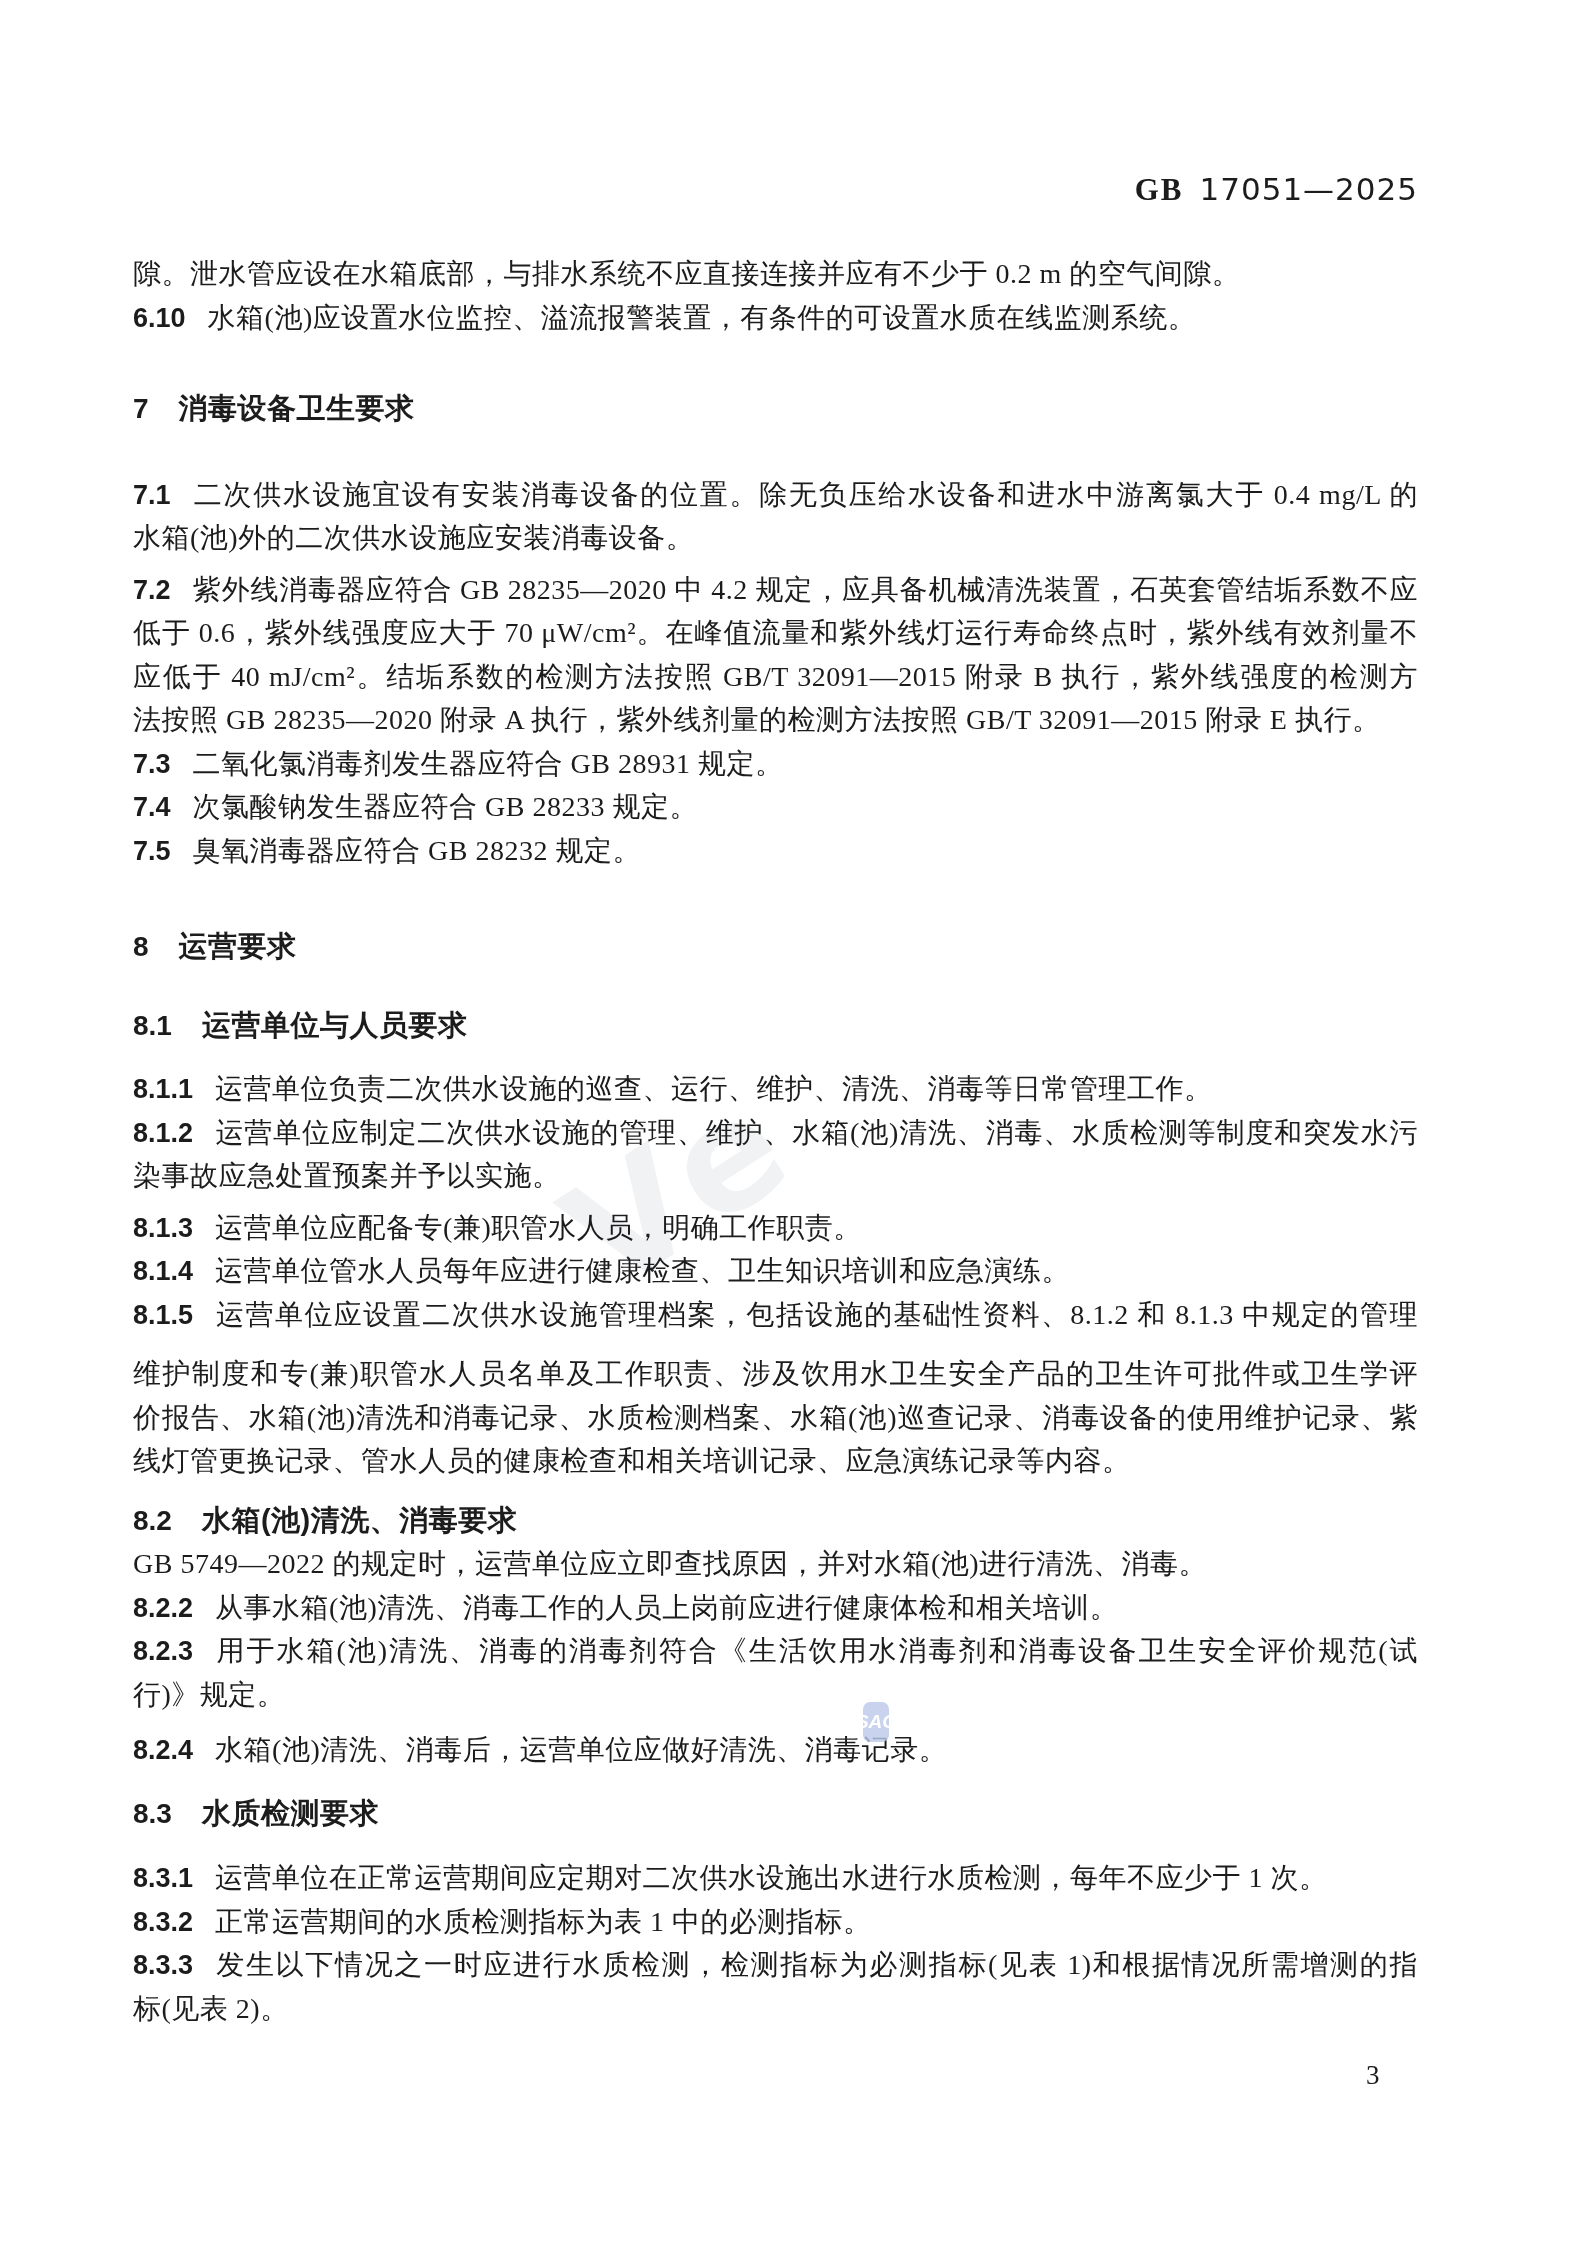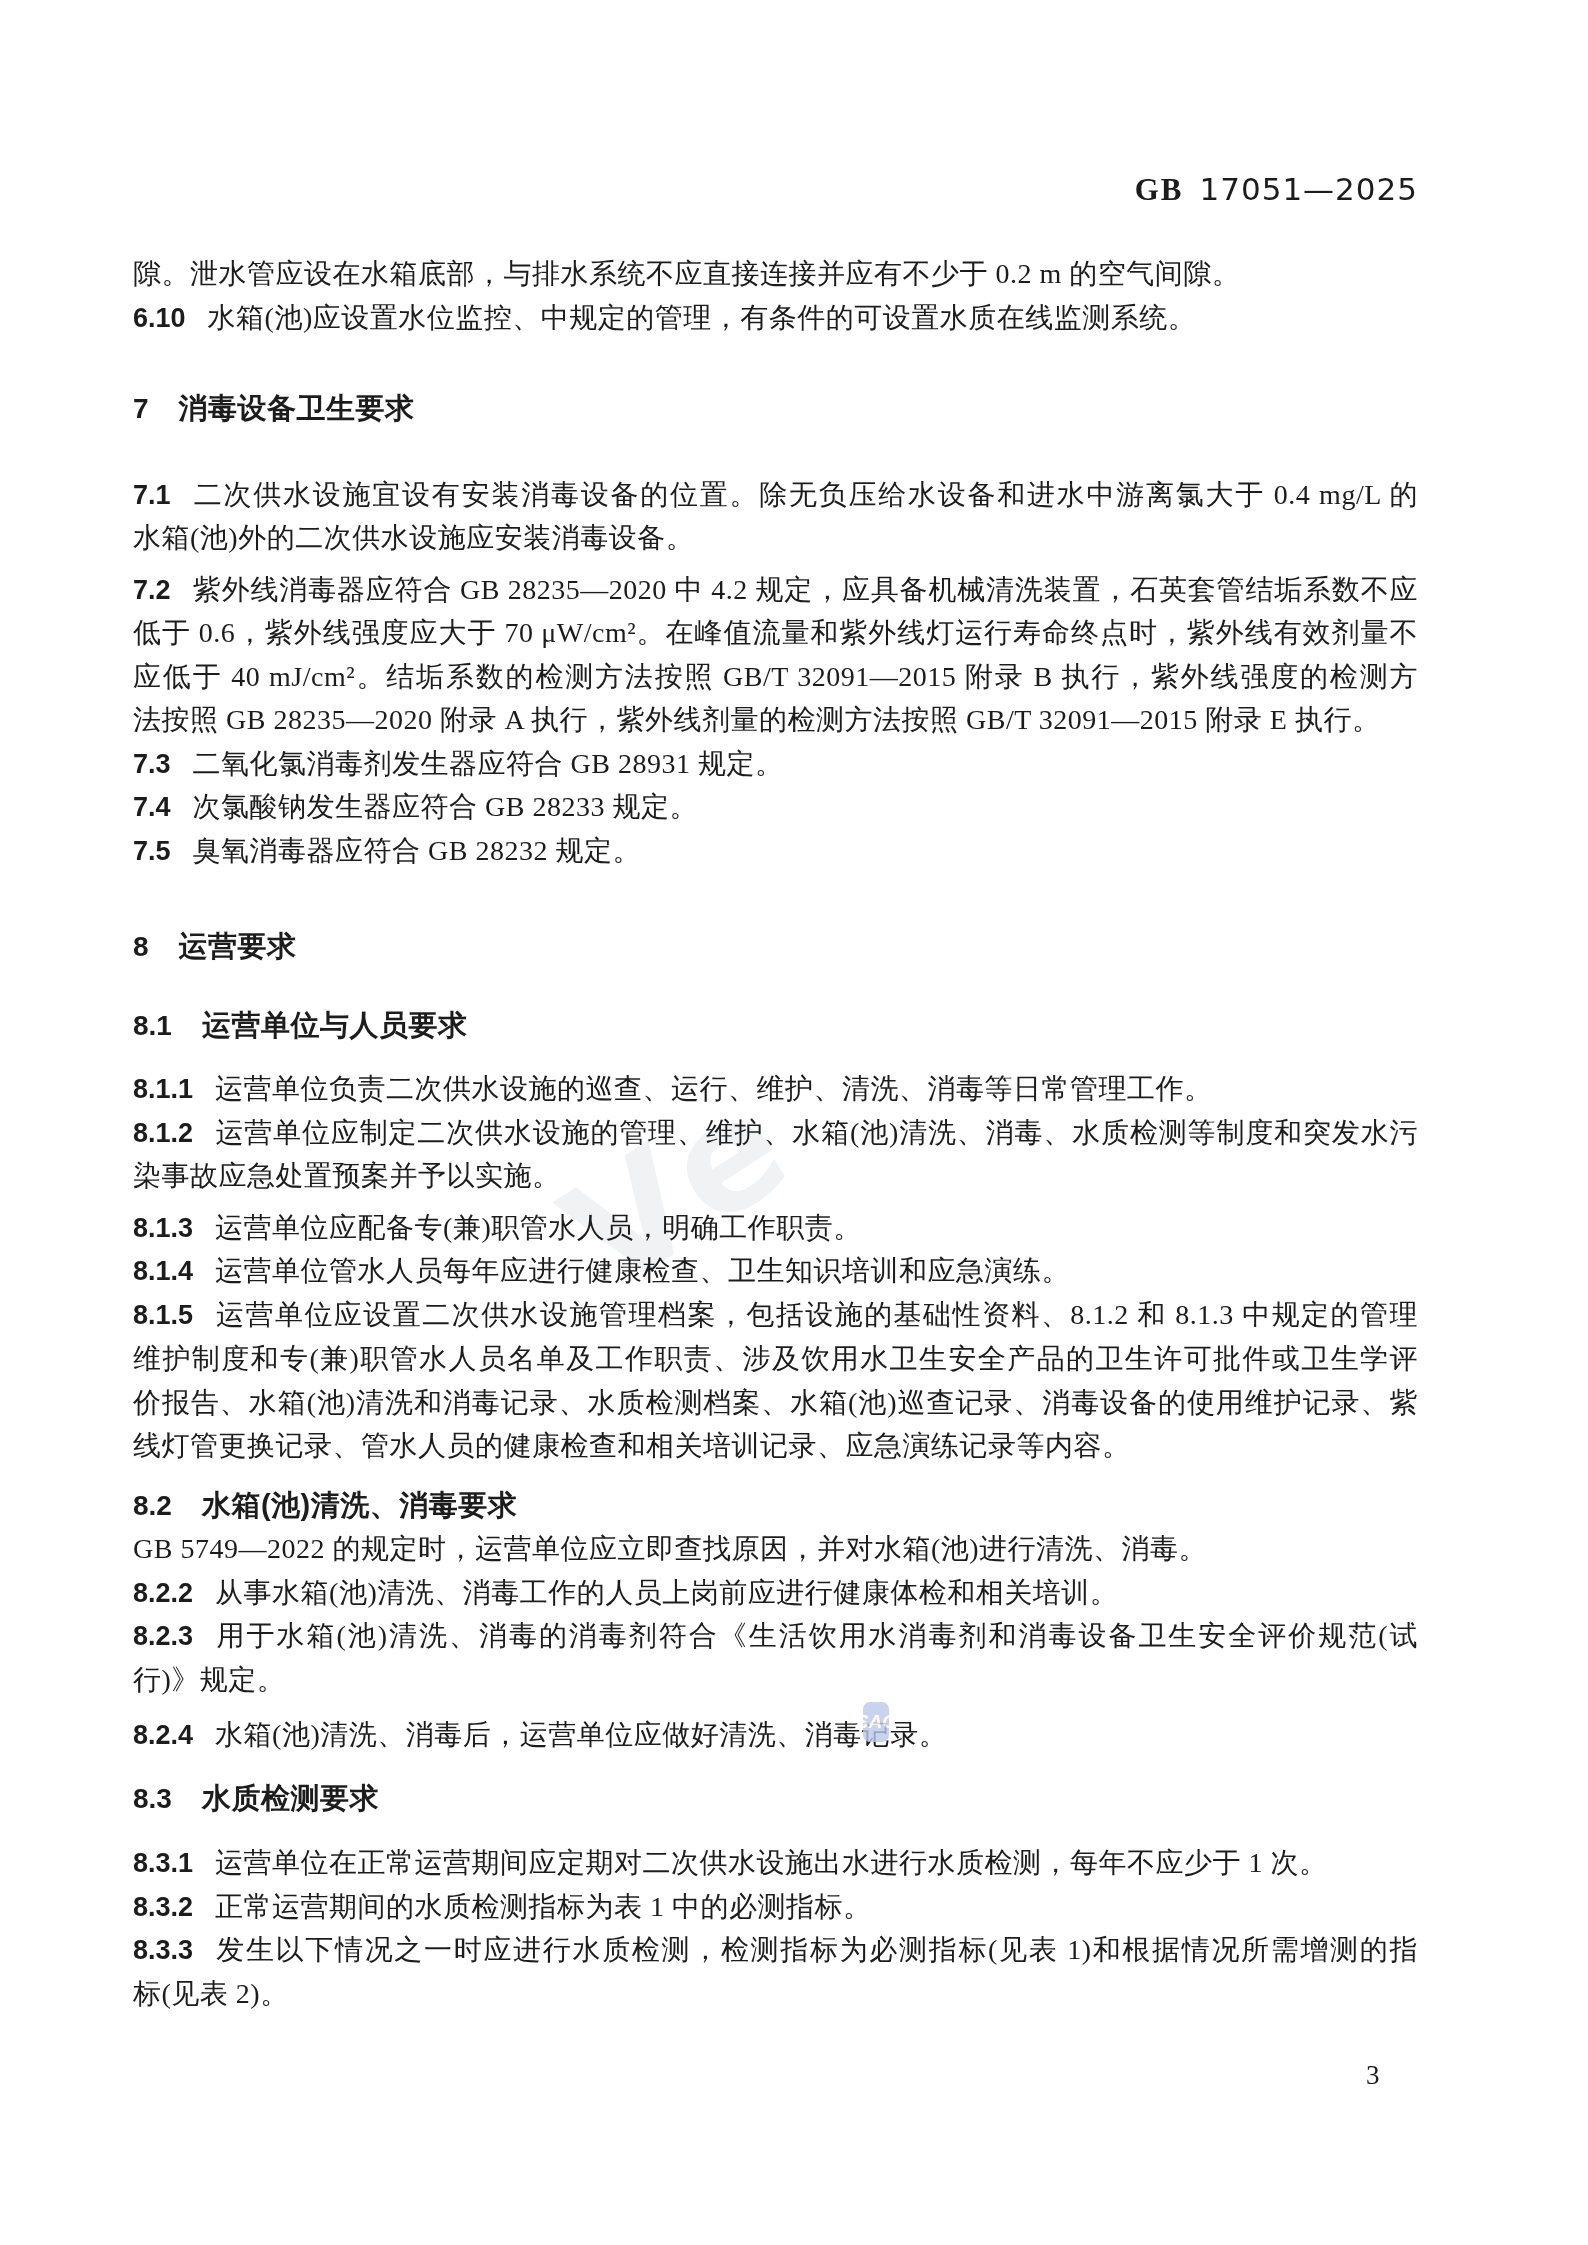--- a/index.html
+++ b/index.html
@@ -76,40 +76,40 @@
     <span>Ve</span>
     <span class="wm-small">··</span>
   </div>
 
   <div class="doc-header">
     <span class="doc-code">GB</span><span class="doc-num">17051—2025</span>
   </div>
 
   <div class="content" id="content">
       <div class="row" style="margin-top: 0px;"><span class="txt">隙。泄水管应设在水箱底部，与排水系统不应直接连接并应有不少于 0.2 m 的空气间隙。</span></div>
-      <div class="row" style="margin-top: 0px;"><span class="num">6.10</span><span class="txt">水箱(池)应设置水位监控、中规定的管理，有条件的可设置水质在线监测系统。</span></div>
+      <div class="row" style="margin-top: 0px;"><span class="num">6.10</span><span class="txt">水箱(池)应设置水位监控、溢流报警装置，有条件的可设置水质在线监测系统。</span></div>
       <div class="row h1" style="margin-top: 48px;"><span class="num">7</span><span class="txt">消毒设备卫生要求</span></div>
       <div class="row jfull" style="margin-top: 42px;"><span class="num">7.1</span><span class="txt">二次供水设施宜设有安装消毒设备的位置。除无负压给水设备和进水中游离氯大于 0.4 mg/L 的</span></div>
       <div class="row" style="margin-top: 0px;"><span class="txt">水箱(池)外的二次供水设施应安装消毒设备。</span></div>
       <div class="row jfull" style="margin-top: 8px;"><span class="num">7.2</span><span class="txt">紫外线消毒器应符合 GB 28235—2020 中 4.2 规定，应具备机械清洗装置，石英套管结垢系数不应</span></div>
       <div class="row jfull" style="margin-top: 0px;"><span class="txt">低于 0.6，紫外线强度应大于 70 μW/cm²。在峰值流量和紫外线灯运行寿命终点时，紫外线有效剂量不</span></div>
       <div class="row jfull" style="margin-top: 0px;"><span class="txt">应低于 40 mJ/cm²。结垢系数的检测方法按照 GB/T 32091—2015 附录 B 执行，紫外线强度的检测方</span></div>
       <div class="row" style="margin-top: 0px;"><span class="txt">法按照 GB 28235—2020 附录 A 执行，紫外线剂量的检测方法按照 GB/T 32091—2015 附录 E 执行。</span></div>
       <div class="row" style="margin-top: 0px;"><span class="num">7.3</span><span class="txt">二氧化氯消毒剂发生器应符合 GB 28931 规定。</span></div>
       <div class="row" style="margin-top: 0px;"><span class="num">7.4</span><span class="txt">次氯酸钠发生器应符合 GB 28233 规定。</span></div>
       <div class="row" style="margin-top: 0px;"><span class="num">7.5</span><span class="txt">臭氧消毒器应符合 GB 28232 规定。</span></div>
       <div class="row h1" style="margin-top: 53px;"><span class="num">8</span><span class="txt">运营要求</span></div>
       <div class="row h2" style="margin-top: 35px;"><span class="num">8.1</span><span class="txt">运营单位与人员要求</span></div>
       <div class="row" style="margin-top: 20px;"><span class="num">8.1.1</span><span class="txt">运营单位负责二次供水设施的巡查、运行、维护、清洗、消毒等日常管理工作。</span></div>
       <div class="row jfull" style="margin-top: 0px;"><span class="num">8.1.2</span><span class="txt">运营单位应制定二次供水设施的管理、维护、水箱(池)清洗、消毒、水质检测等制度和突发水污</span></div>
       <div class="row" style="margin-top: 0px;"><span class="txt">染事故应急处置预案并予以实施。</span></div>
       <div class="row" style="margin-top: 8px;"><span class="num">8.1.3</span><span class="txt">运营单位应配备专(兼)职管水人员，明确工作职责。</span></div>
       <div class="row" style="margin-top: 0px;"><span class="num">8.1.4</span><span class="txt">运营单位管水人员每年应进行健康检查、卫生知识培训和应急演练。</span></div>
       <div class="row jfull" style="margin-top: 0px;"><span class="num">8.1.5</span><span class="txt">运营单位应设置二次供水设施管理档案，包括设施的基础性资料、8.1.2 和 8.1.3 中规定的管理</span></div>
-      <div class="row jfull" style="margin-top: 1px; font-family: Liberation Serif, serif;"><span class="txt">维护制度和专(兼)职管水人员名单及工作职责、涉及饮用水卫生安全产品的卫生许可批件或卫生学评</span></div>
+      <div class="row jfull" style="margin-top: 16px; font-family: Liberation Serif, serif;"><span class="txt">维护制度和专(兼)职管水人员名单及工作职责、涉及饮用水卫生安全产品的卫生许可批件或卫生学评</span></div>
       <div class="row jfull" style="margin-top: 0px;"><span class="txt">价报告、水箱(池)清洗和消毒记录、水质检测档案、水箱(池)巡查记录、消毒设备的使用维护记录、紫外</span></div>
       <div class="row" style="margin-top: 0px;"><span class="txt">线灯管更换记录、管水人员的健康检查和相关培训记录、应急演练记录等内容。</span></div>
       <div class="row h2" style="margin-top: 16px;"><span class="num">8.2</span><span class="txt">水箱(池)清洗、消毒要求</span></div>
       <div class="row" style="margin-top: 0px;"><span class="txt">GB 5749—2022 的规定时，运营单位应立即查找原因，并对水箱(池)进行清洗、消毒。</span></div>
       <div class="row" style="margin-top: 0px;"><span class="num">8.2.2</span><span class="txt">从事水箱(池)清洗、消毒工作的人员上岗前应进行健康体检和相关培训。</span></div>
       <div class="row jfull" style="margin-top: 0px;"><span class="num">8.2.3</span><span class="txt">用于水箱(池)清洗、消毒的消毒剂符合《生活饮用水消毒剂和消毒设备卫生安全评价规范(试</span></div>
       <div class="row" style="margin-top: 0px;"><span class="txt">行)》规定。</span></div>
       <div class="row" style="margin-top: 12px;"><span class="num">8.2.4</span><span class="txt">水箱(池)清洗、消毒后，运营单位应做好清洗、消毒记录。</span></div>
       <div class="row h2" style="margin-top: 20px;"><span class="num">8.3</span><span class="txt">水质检测要求</span></div>
       <div class="row" style="margin-top: 21px;"><span class="num">8.3.1</span><span class="txt">运营单位在正常运营期间应定期对二次供水设施出水进行水质检测，每年不应少于 1 次。</span></div>

